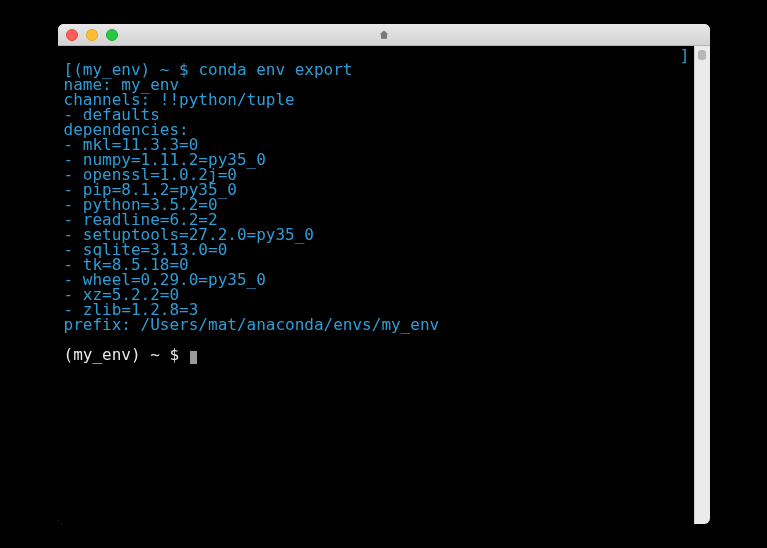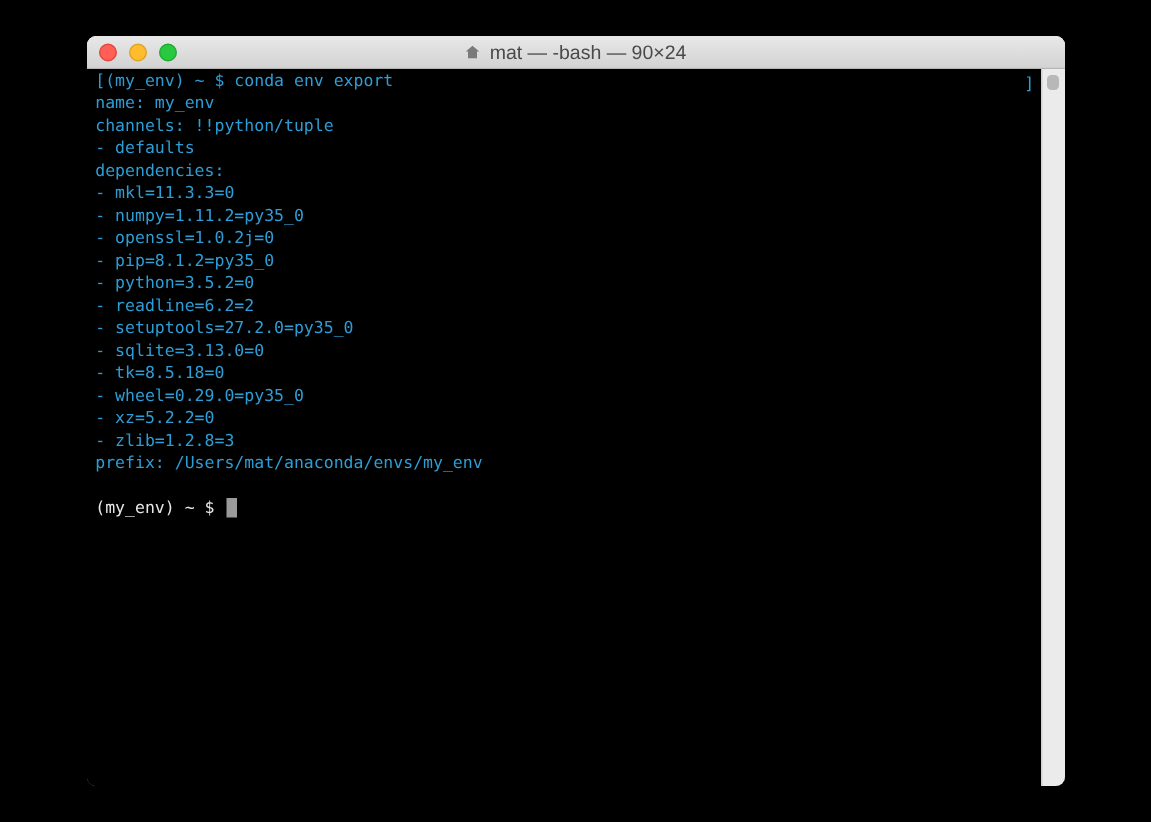--- a/index.html
+++ b/index.html
@@ -88,23 +88,23 @@
     .terminal-wrap {
       flex: 1;
       display: flex;
       background: #000;
     }
     .terminal {
       flex: 1;
       background: #000;
       color: #2e9dd6;
       font-family: "Menlo", "Monaco", "Consolas", monospace;
-      font-size: 11px;
+      font-size: 16px;
       line-height: 15px;
-      padding: 0 6px;
+      padding: 16px 6px;
       white-space: pre;
       overflow: hidden;
       position: relative;
     }
     .scroll-gutter {
       width: 16px;
       background: #ebebeb;
       border-left: 1px solid #d0d0d0;
       position: relative;
     }
@@ -143,21 +143,20 @@
       <div class="light red"></div>
       <div class="light yellow"></div>
       <div class="light green"></div>
     </div>
     <div class="title">
       <span class="home-icon">
         <svg viewBox="0 0 16 16" width="12" height="12">
             <path fill="#7a7a7a" d="M8 2l6 5h-2v6H4V7H2l6-5z"></path>
           </svg>
       </span>
-      <span>mat — -bash — 90×24</span>
     </div>
   </div>
 
 
   <div class="terminal-wrap">
     <div class="terminal"><span class="line-bracket">[</span><span>(my_env) </span><span>~ </span><span>$ </span><span>conda env export</span>
 <span>name: my_env</span>
 <span>channels: !!python/tuple</span>
 <span>- defaults</span>
 <span>dependencies:</span>

